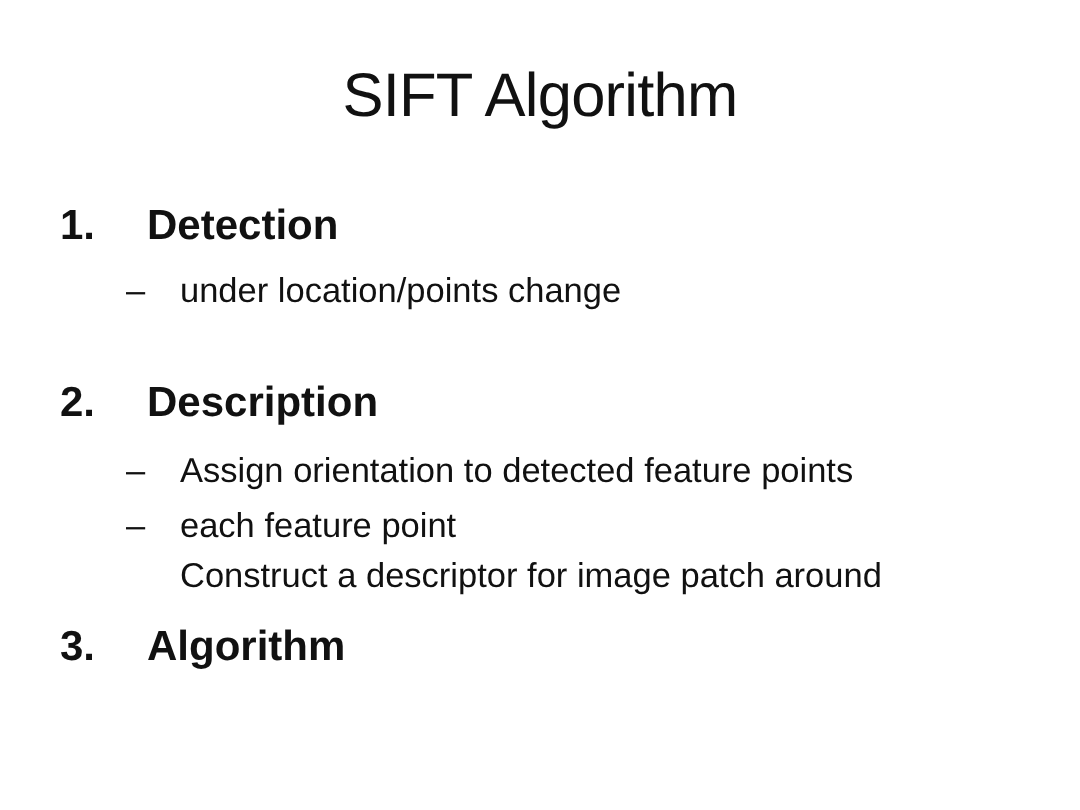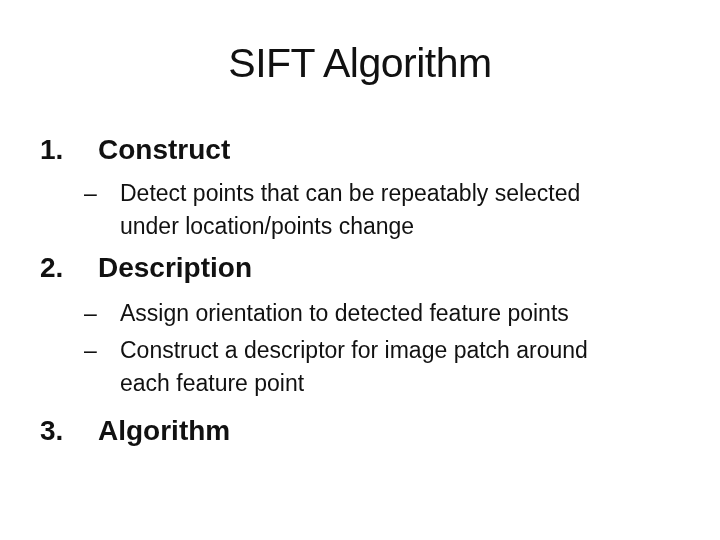--- a/index.html
+++ b/index.html
@@ -67,48 +67,47 @@
 </style>
 </head>
 <body>
 
 <div class="slide">
 
   <div class="slide-title">SIFT Algorithm</div>
 
   <div class="list-item item-1">
     <span class="item-number">1.</span>
-    <span class="item-heading">Construct</span>
+    <span class="item-heading">Detection</span>
   </div>
 
   <div class="bullet bullet-1">
     <span class="bullet-dash">–</span>
     <span class="bullet-text">
-      <div>Detect points that can be repeatably selected</div>
       <div>under location/points change</div>
     </span>
   </div>
 
   <div class="list-item item-2">
     <span class="item-number">2.</span>
     <span class="item-heading">Description</span>
   </div>
 
   <div class="bullet bullet-2">
     <span class="bullet-dash">–</span>
     <span class="bullet-text">
       <div>Assign orientation to detected feature points</div>
     </span>
   </div>
 
   <div class="bullet bullet-3">
     <span class="bullet-dash">–</span>
     <span class="bullet-text">
+      <div>each feature point</div>
       <div>Construct a descriptor for image patch around</div>
-      <div>each feature point</div>
     </span>
   </div>
 
   <div class="list-item item-3">
     <span class="item-number">3.</span>
     <span class="item-heading">Algorithm</span>
   </div>
 
 </div>
 

